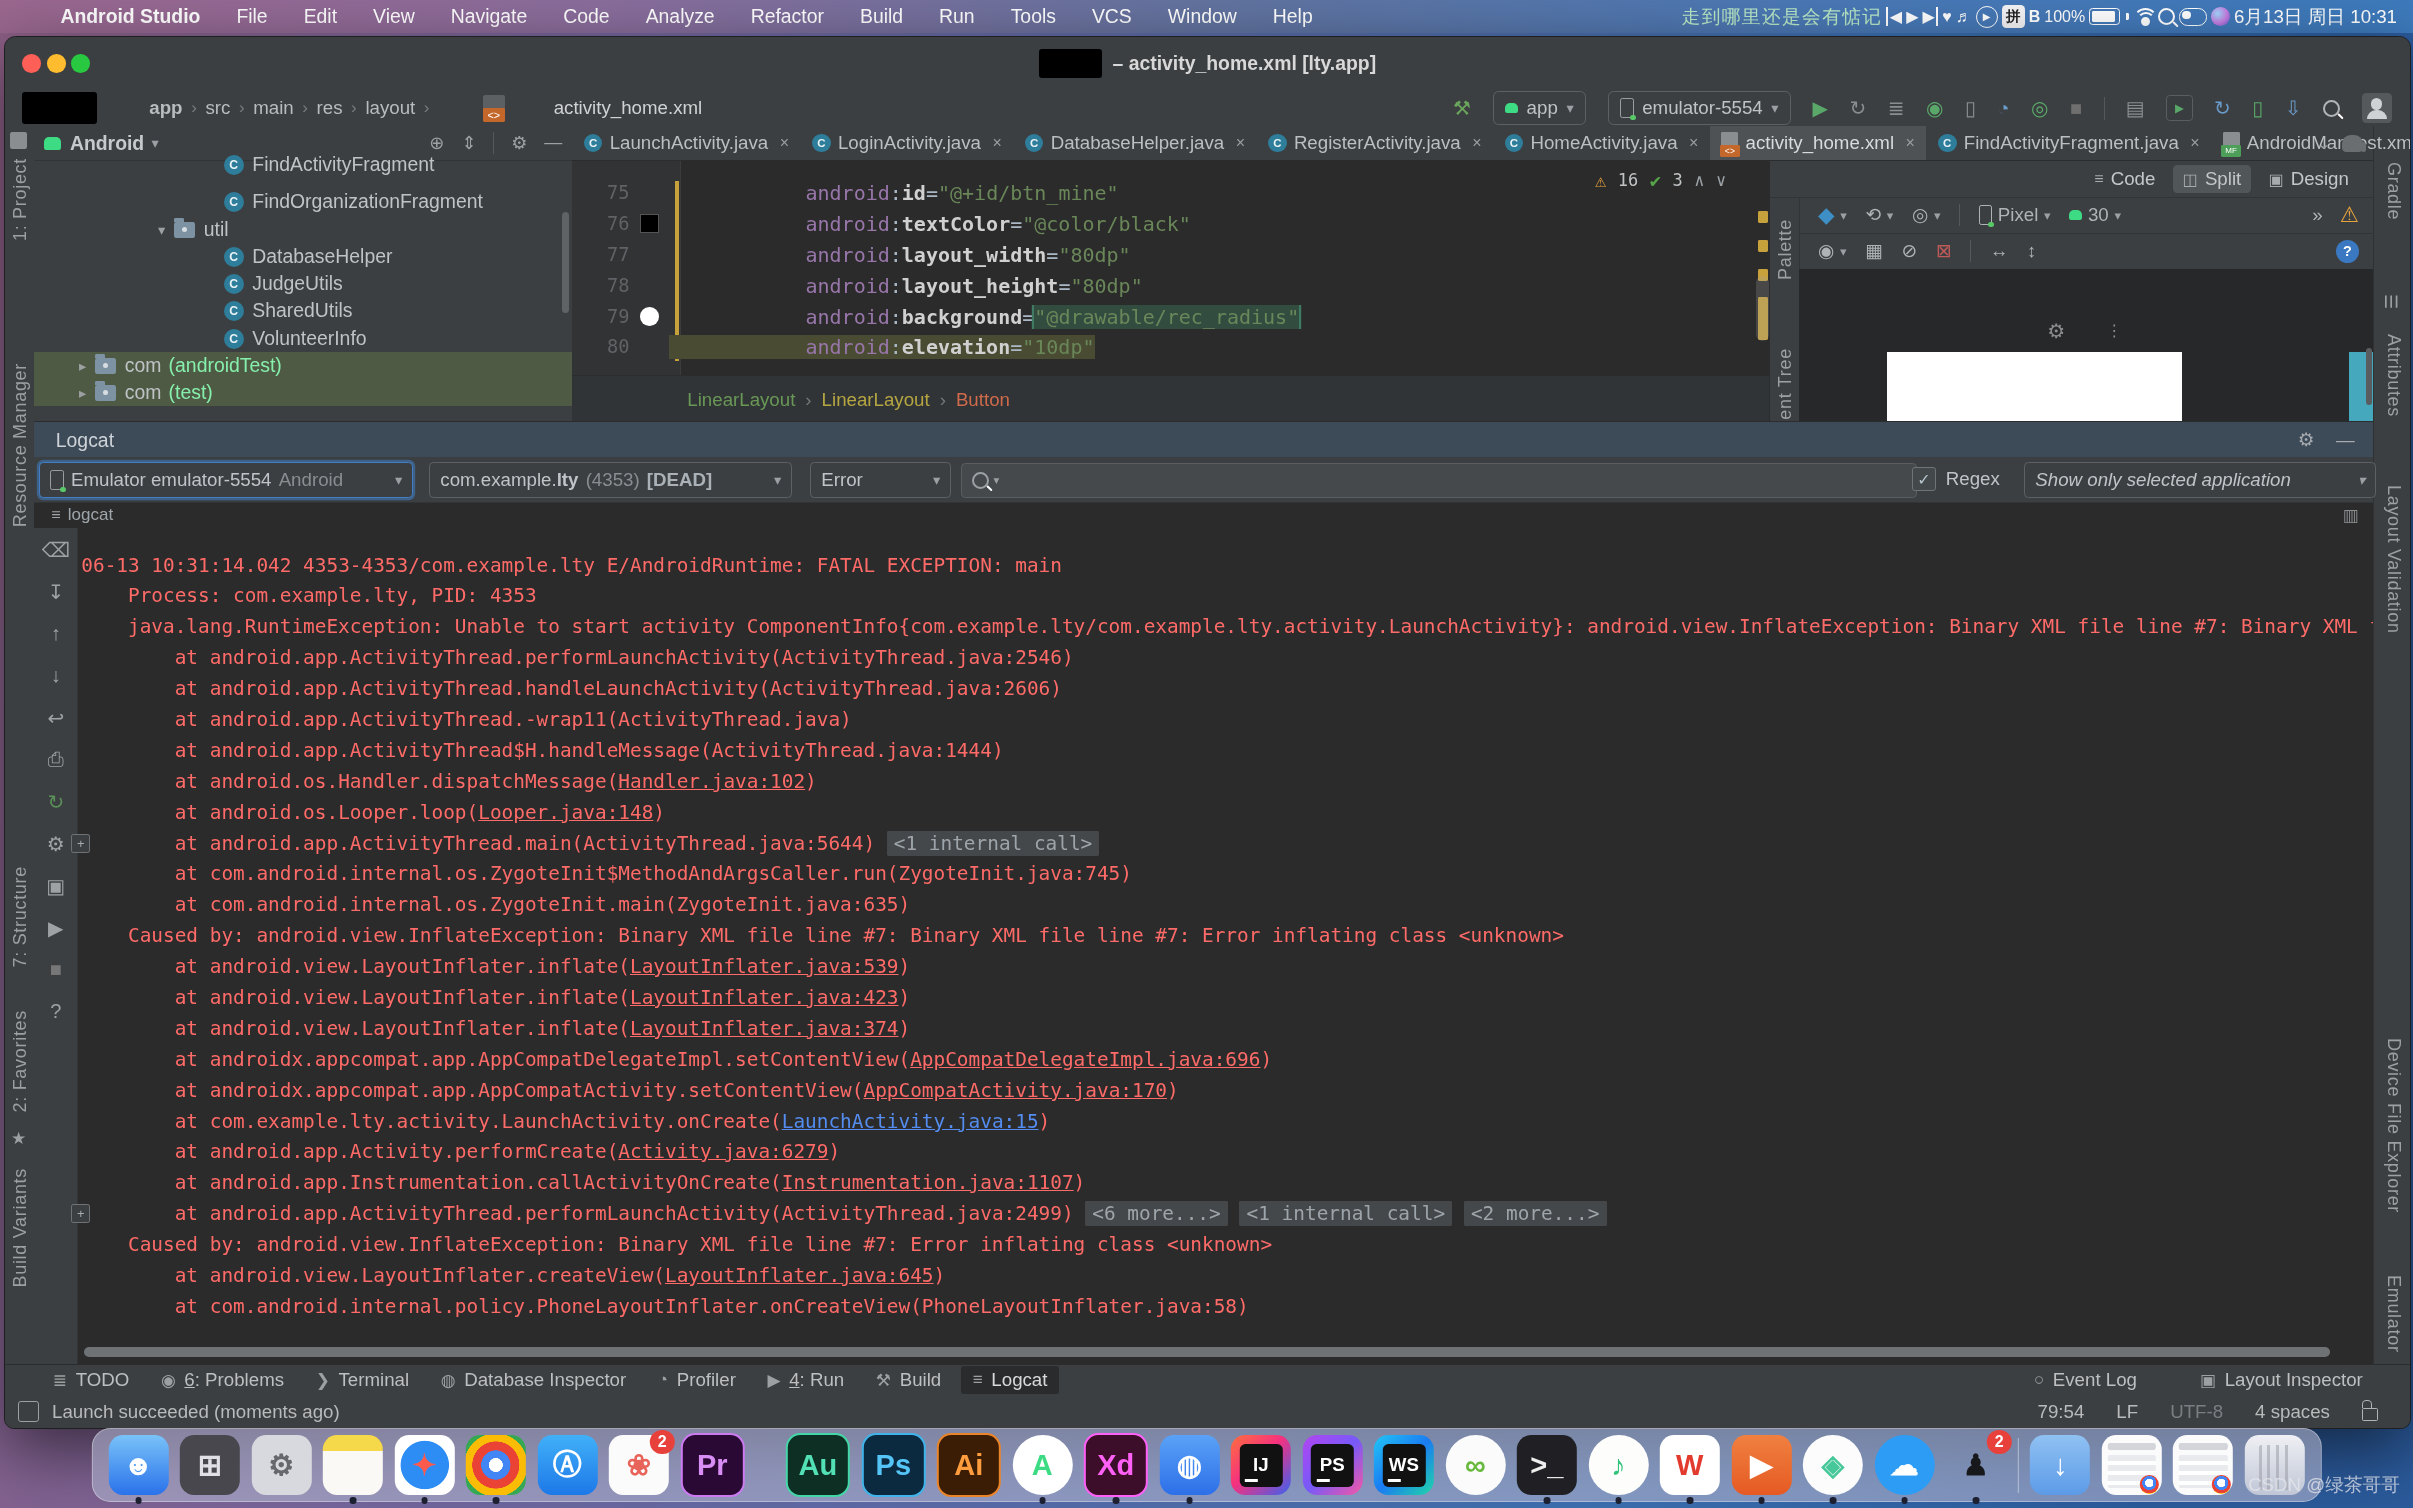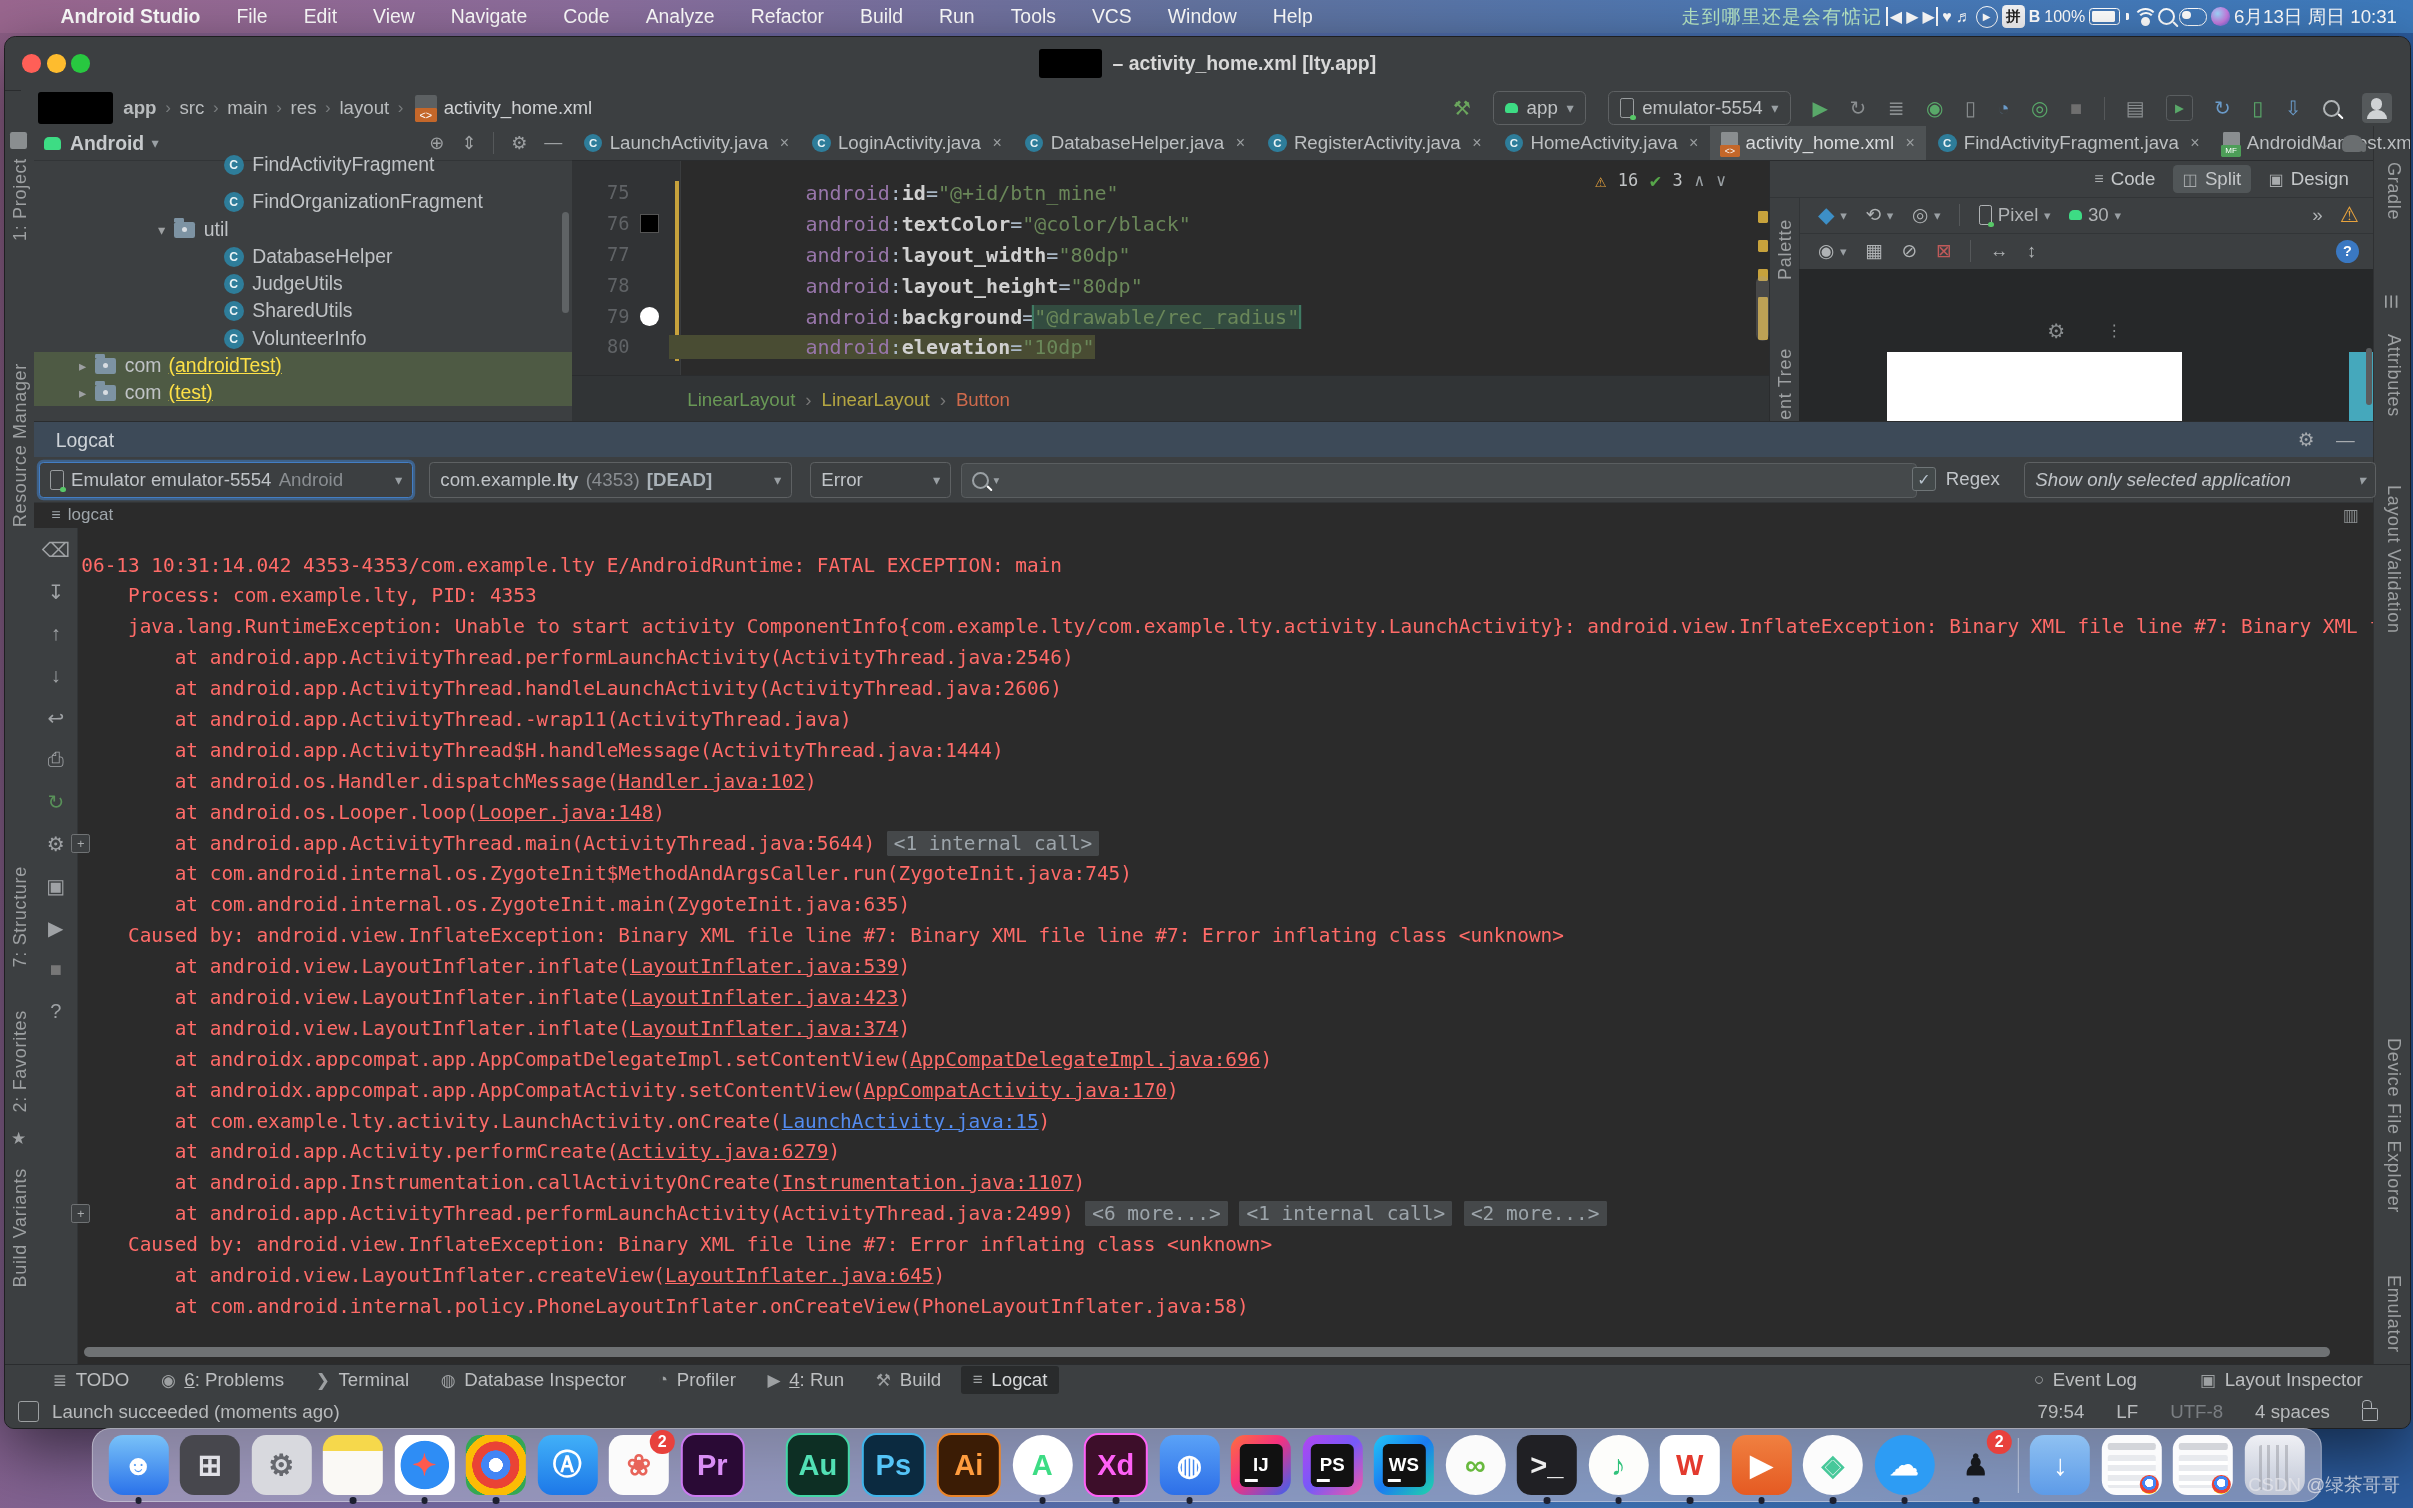--- a/index.html
+++ b/index.html
@@ -41,21 +41,21 @@
 
   
   #win{left:4.3px;top:36px;width:2405px;height:1391px;background:#3c3f41;border-radius:11.5px 11.5px 10px 10px;
     box-shadow:0 21.5px 65px rgba(0,0,0,.55);overflow:hidden;border:0.7px solid #1e1f21;}
   #titlebar{left:0;top:0;right:0;height:53px;background:#3c3f41;border-bottom:0.7px solid #2a2c2e;}
   .tl{width:18.7px;height:18.7px;border-radius:50%;top:17px;}
   #title-center{left:0;right:0;top:0;height:53px;display:flex;align-items:center;justify-content:center;gap:10px;}
   .redact{background:#000;border-radius:2.9px;}
   #window-title{color:#d8d8d8;font-weight:bold;font-size:19.4px;}
 
-  #navbar{left:16px;top:53px;right:0;height:36px;display:flex;align-items:center;border-bottom:0.7px solid #2a2c2e;background:#3c3f41;}
+  #navbar{left:0;top:53px;right:0;height:36px;display:flex;align-items:center;border-bottom:0.7px solid #2a2c2e;background:#3c3f41;gap:42px;}
   .crumb{color:#b9bcbe;font-size:18.7px;}
   .crumb-sep{color:#787c7e;font-size:17px;margin:0 8.6px;}
   .file-ic{width:21.5px;height:26px;background:#5c6062;border-radius:2.2px;position:relative;margin:0 7.2px 0 2.9px;}
   .file-ic::after{content:"<>";position:absolute;left:0;right:0;bottom:-1.4px;height:14.4px;background:#c4672a;color:#fff;
     font-size:10.8px;display:flex;align-items:center;justify-content:center;border-radius:1.4px;}
   #nav-right{position:absolute;right:18.7px;display:flex;align-items:center;gap:21.5px;height:36px;}
   .tb-ic{font-size:20px;color:#8a8e90;}
   .combo-lite{display:flex;align-items:center;gap:8.6px;border:0.7px solid #5e6163;border-radius:5.7px;height:32px;padding:0 11.5px;color:#c0c3c5;font-size:18.7px;}
   .greendot{width:13px;height:10px;background:#3ddc84;border-radius:5px 5px 2.2px 2.2px;display:inline-block;}
   .phone-ic{width:11.5px;height:18.7px;border:1.4px solid #9a9ea0;border-radius:2.2px;display:inline-block;position:relative;}
@@ -75,21 +75,21 @@
   #project-header{height:34px;display:flex;align-items:center;border-bottom:0.7px solid #323537;padding:0 10px;}
   .proj-title{color:#c7cacc;font-size:19.4px;font-weight:bold;margin:0 7.2px 0 8.6px;}
   .tree-row{position:absolute;left:0;right:0;height:27px;display:flex;align-items:center;font-size:19.4px;color:#c0c3c6;white-space:nowrap;}
   .tree-hl{background:#4e5a44;}
   .chev{color:#9da0a2;font-size:14.4px;width:24.4px;text-align:center;}
   .cls-ic{width:20px;height:20px;border-radius:50%;background:#2e7d9a;color:#e8f2f5;font-size:12.2px;font-weight:bold;
     display:flex;align-items:center;justify-content:center;margin-right:8.6px;flex:0 0 auto;}
   .folder{width:21.5px;height:16px;background:#7d93a3;border-radius:2.2px;position:relative;margin-right:8.6px;flex:0 0 auto;}
   .folder::before{content:"";position:absolute;top:-3.6px;left:0;width:10px;height:3.6px;background:#7d93a3;border-radius:1.4px 1.4px 0 0;}
   .folder::after{content:"";position:absolute;left:8px;top:5px;width:5.7px;height:5.7px;border-radius:50%;background:#d8dde2;}
-  .suffix{color:#fde047;margin-left:7.2px;text-decoration:underline;}
+  .suffix{color:#86efac;margin-left:7.2px;}
   .vscroll{position:absolute;width:7.2px;border-radius:3.6px;background:#5f6365;}
 
   
   #tabbar{left:567px;top:89px;width:1801px;height:34px;background:#3c3f41;display:flex;align-items:center;border-bottom:0.7px solid #2a2c2e;}
   .tab{display:flex;align-items:center;height:34px;padding:0 11.5px;font-size:18.7px;color:#bcbfc1;gap:7.2px;white-space:nowrap;}
   .tab.active{background:#4e5254;color:#d8dadc;}
   .tab .x{color:#9a9ea0;font-size:16px;margin-left:4.3px;}
   .tab-cls{width:18.7px;height:18.7px;border-radius:50%;background:#2e7d9a;color:#e8f2f5;font-size:11.5px;font-weight:bold;display:flex;align-items:center;justify-content:center;}
   .tab-doc{width:17px;height:21.5px;background:#8a8e90;border-radius:1.4px;position:relative;}
   .tab-doc.xml::after{content:"<>";position:absolute;left:-1.4px;right:-1.4px;bottom:-2.9px;height:11.5px;background:#c4672a;color:#fff;font-size:8.6px;display:flex;align-items:center;justify-content:center;border-radius:1.4px;}

